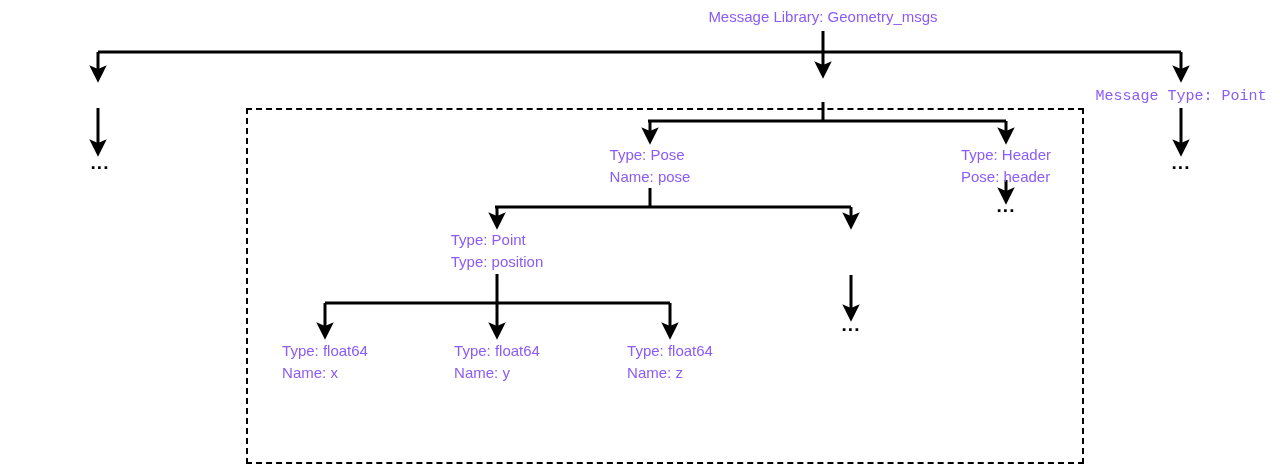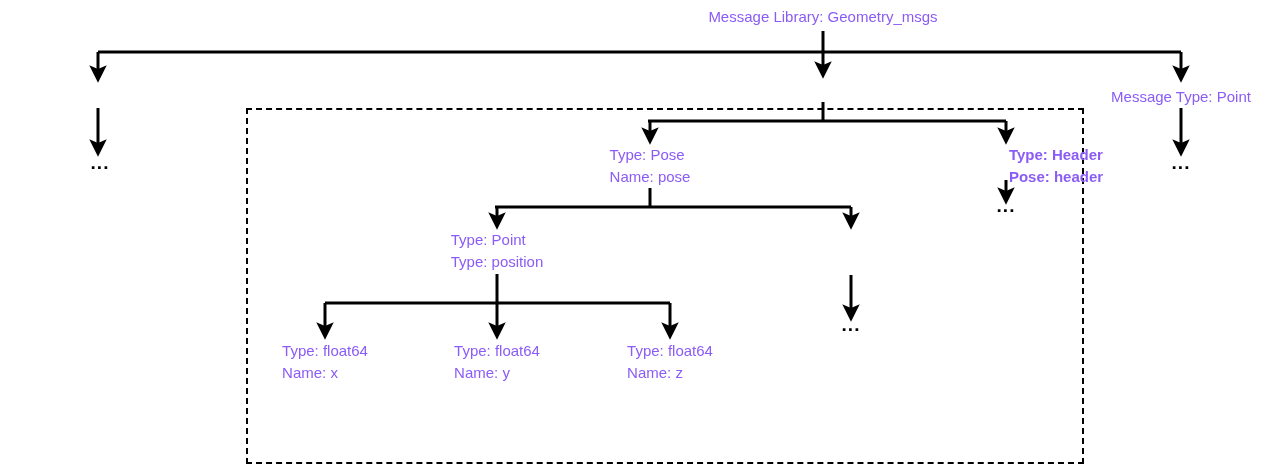--- a/index.html
+++ b/index.html
@@ -99,29 +99,29 @@
       <path d="M 325 303 L 325 331" marker-end="url(#arrow)"></path>
       <path d="M 497 303 L 497 331" marker-end="url(#arrow)"></path>
       <path d="M 670 303 L 670 331" marker-end="url(#arrow)"></path>
     </g>
   </svg>
 
   <div class="node" style="left:823px; top:6px;">
     <span>Message Library: Geometry_msgs</span>
   </div>
 
-  <div class="node" style="left:1181px; top:86px;">
+  <div class="node" style="left:1181px; top:86px;font-family:Liberation Mono, monospace;">
     <span>Message Type: Point</span>
   </div>
 
   <div class="node" style="left:650px; top:144px;">
     <span>Type: Pose</span>
     <span class="line2">Name: pose</span>
   </div>
-  <div class="node" style="left:1056px; top:144px;font-weight:bold;">
+  <div class="node" style="left:1006px; top:144px;">
     <span>Type: Header</span>
     <span class="line2">Pose: header</span>
   </div>
 
   <div class="node" style="left:497px; top:229px;">
     <span>Type: Point</span>
     <span class="line2">Type: position</span>
   </div>
 
   <div class="node" style="left:325px; top:340px;">

